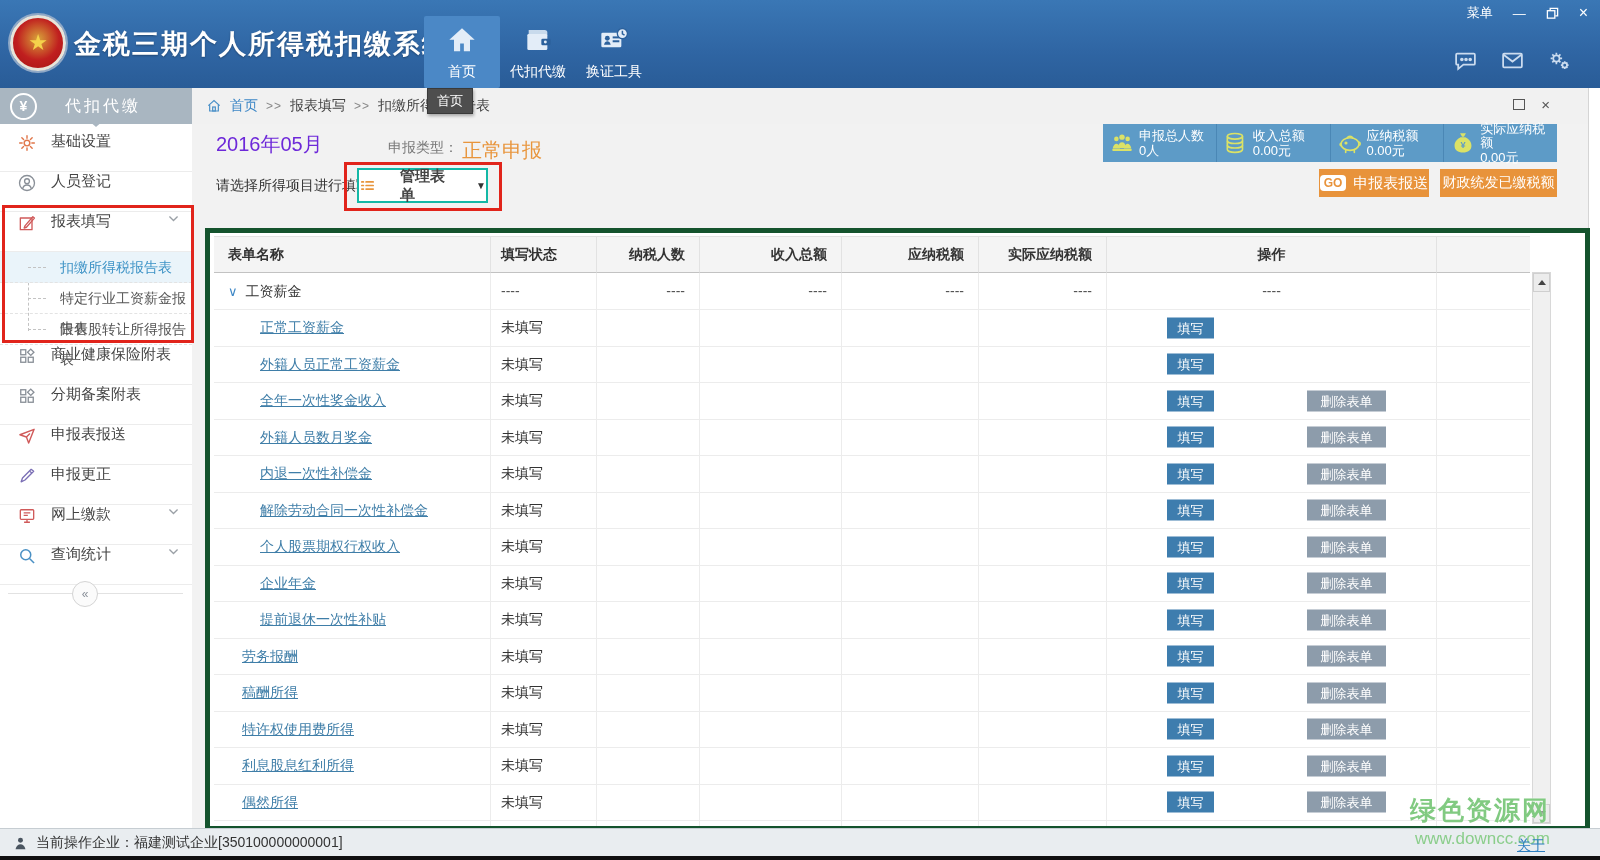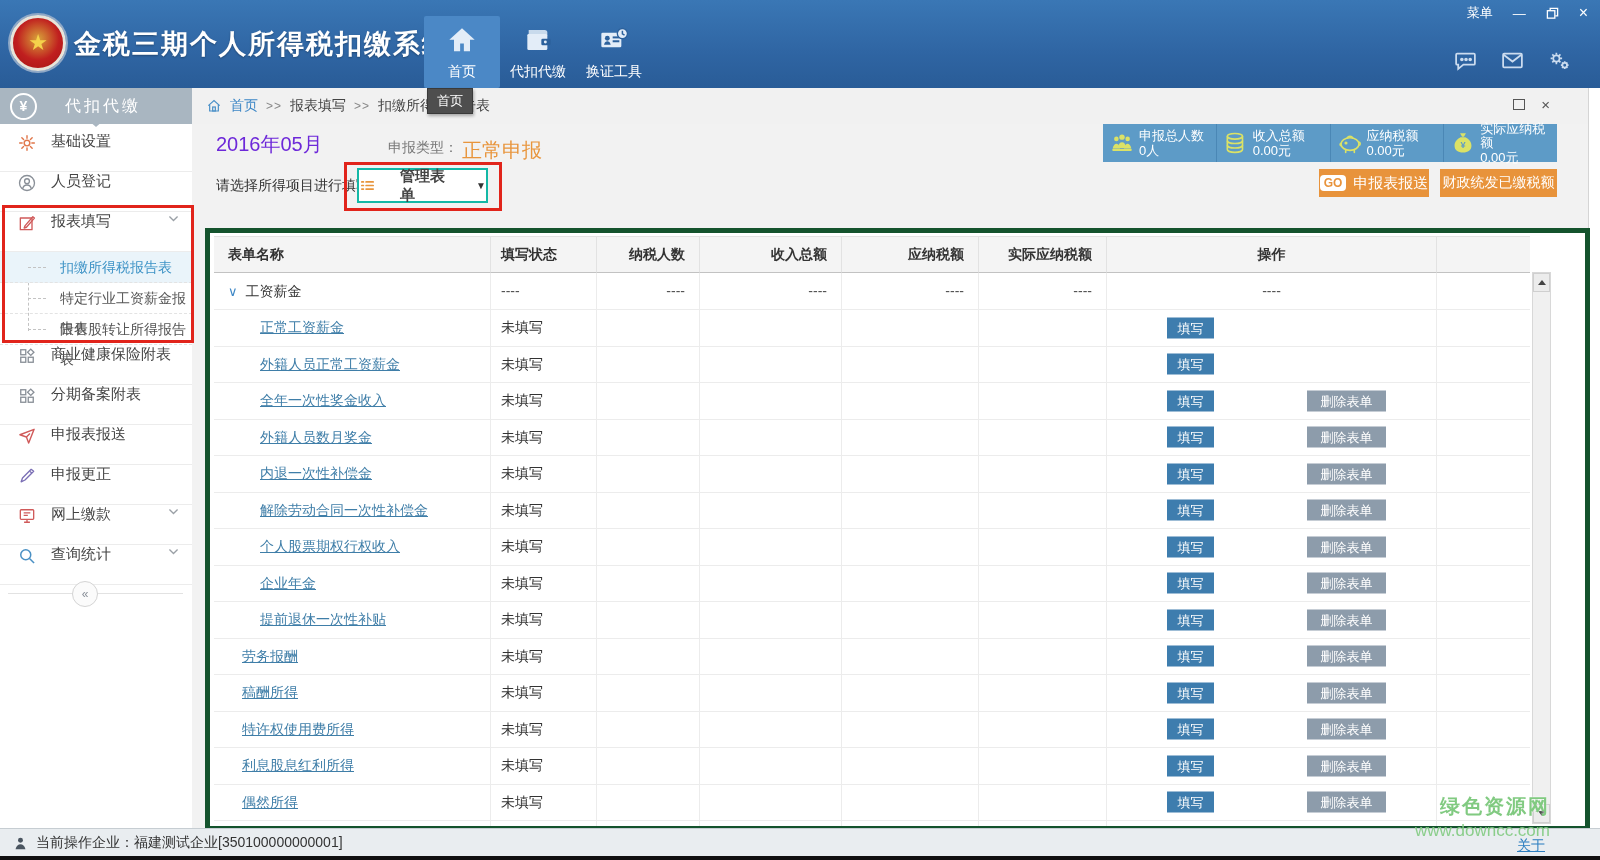--- a/index.html
+++ b/index.html
@@ -134,21 +134,21 @@
   .tri-down{width:0;height:0;border-left:4px solid transparent;border-right:4px solid transparent;border-top:5px solid #444;}
 
   
   #statusbar{position:absolute;left:0;top:828px;width:1600px;height:28px;background:#e9edf0;border-top:1px solid #c6cdd2;
              display:flex;align-items:center;font-size:14px;color:#333;}
   #statusbar .picon{width:17px;height:17px;color:#4a5560;margin:0 7px 0 12px;}
   #statusbar .picon svg{width:17px;height:17px;}
   #black-strip{position:absolute;left:0;top:856px;width:1600px;height:4px;background:#101010;}
 
   #watermark{position:absolute;right:50px;top:793px;text-align:right;z-index:55;pointer-events:none;}
-  #wm1{font-size:20px;font-weight:bold;letter-spacing:2px;color:rgba(118,198,118,.92);text-shadow:0 0 2px #fff;}
+  #wm1{font-size:26px;font-weight:bold;letter-spacing:2px;color:rgba(118,198,118,.92);text-shadow:0 0 2px #fff;}
   #wm2{font-size:17px;color:rgba(130,203,130,.92);margin-top:1px;}
   #about-link{position:absolute;right:55px;top:837px;font-size:14px;color:#2d7fc0;text-decoration:underline;cursor:pointer;z-index:56;}
 </style>
 </head>
 <body>
 
 <div id="header">
   <div id="win-controls">
     <span class="wc">菜单</span>
     <span class="wc">—</span>

